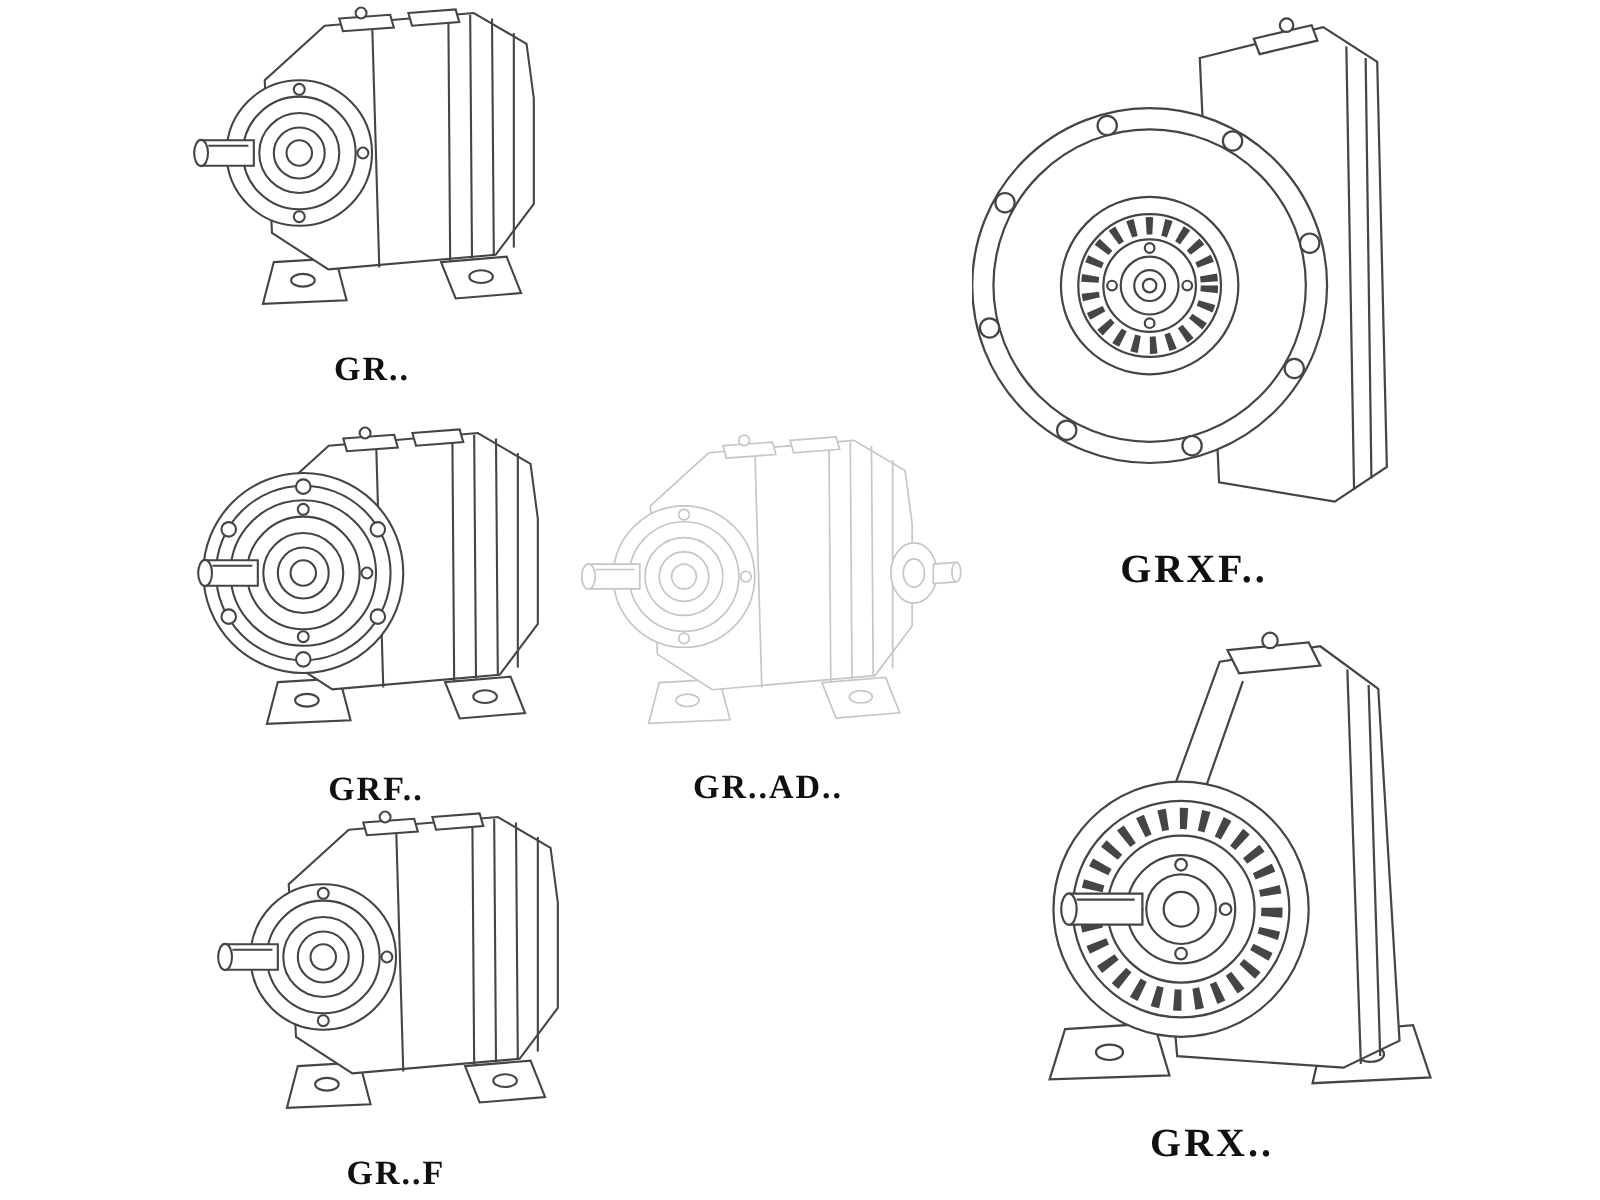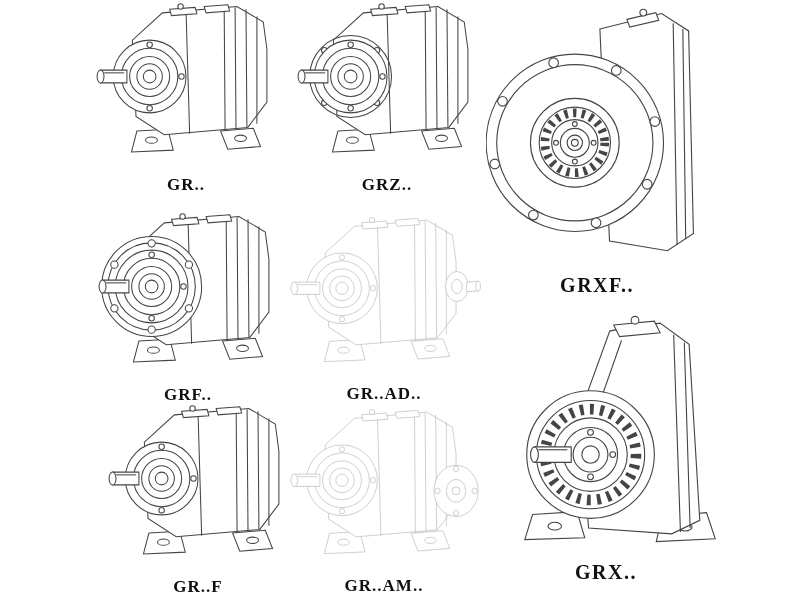--- a/index.html
+++ b/index.html
@@ -123,34 +123,20 @@
 <div class="canvas">
 
   <div class="cell" style="left:86px; top:0px;">
     <svg class="art" viewBox="0 0 220 190" width="200" height="173">
       <use href="#h1"></use>
         <use href="#face1"></use>
     </svg>
     <div class="label">GR..</div>
   </div>
 
-  <div class="cell" style="left:287px; top:0px;">
-    <svg class="art" viewBox="0 0 220 190" width="200" height="173">
-      <use href="#h1"></use>
-      <g stroke="currentColor" fill="none">
-        <circle cx="70" cy="84" r="45"></circle>
-        <circle cx="99" cy="55" r="3" fill="#fff"></circle>
-        <circle cx="41" cy="55" r="3" fill="#fff"></circle>
-        <circle cx="41" cy="113" r="3" fill="#fff"></circle>
-        <circle cx="99" cy="113" r="3" fill="#fff"></circle>
-      </g>
-      <use href="#face1"></use>
-    </svg>
-    <div class="label">GRZ..</div>
-  </div>
 
   <div class="cell" style="left:88px; top:210px;">
     <svg class="art" viewBox="0 0 220 190" width="200" height="173">
       <use href="#h1"></use>
       <g stroke="currentColor" fill="none">
         <circle cx="70" cy="84" r="55" fill="#fff"></circle>
         <circle cx="70" cy="84" r="48"></circle>
         <circle cx="70" cy="36.5" r="4" fill="#fff"></circle>
         <circle cx="111" cy="60" r="4" fill="#fff"></circle>
         <circle cx="29" cy="60" r="4" fill="#fff"></circle>
@@ -192,30 +178,14 @@
   </div>
 
   <div class="cell" style="left:98px; top:402px;">
     <svg class="art" viewBox="0 0 220 190" width="200" height="173">
       <use href="#h1"></use>
         <use href="#face1"></use>
     </svg>
     <div class="label">GR..F</div>
   </div>
 
-  <div class="cell" style="left:280px; top:406px;">
-    <svg class="art ghost" viewBox="0 0 235 190" width="208" height="168">
-      <use href="#h1"></use>
-      <g stroke="currentColor" fill="none">
-        <ellipse cx="199" cy="96" rx="25" ry="29" fill="#fff"></ellipse>
-        <ellipse cx="199" cy="96" rx="11" ry="13"></ellipse>
-        <circle cx="199" cy="71" r="3" fill="#fff"></circle>
-        <circle cx="199" cy="121" r="3" fill="#fff"></circle>
-        <circle cx="178" cy="96" r="3" fill="#fff"></circle>
-        <circle cx="220" cy="96" r="3" fill="#fff"></circle>
-        <circle cx="199" cy="96" r="4.5" fill="#fff"></circle>
-      </g>
-      <use href="#face1"></use>
-    </svg>
-    <div class="label">GR..AM..</div>
-  </div>
 
 </div>
 
 </body></html>

